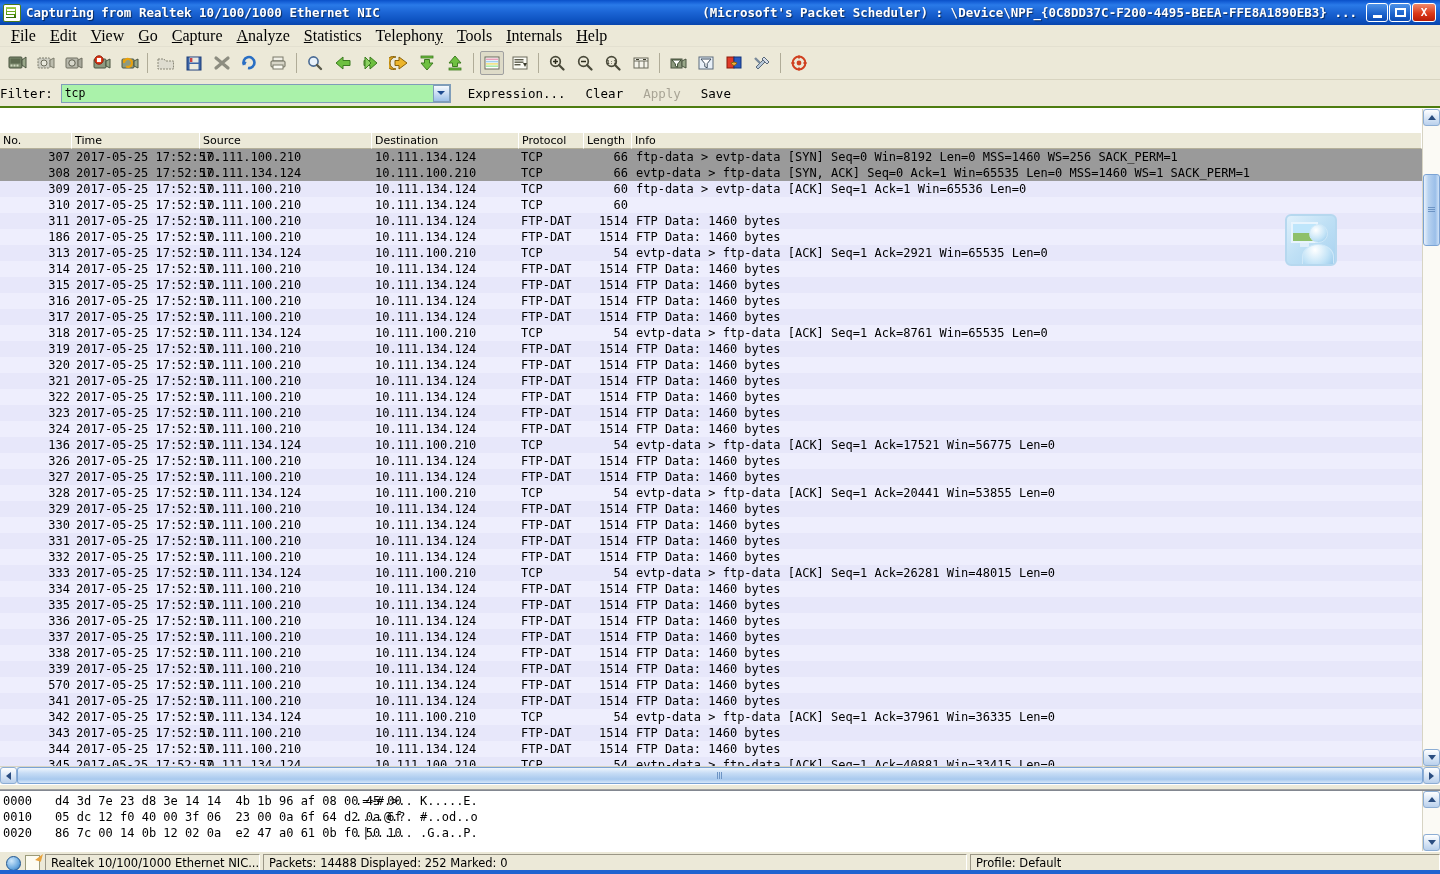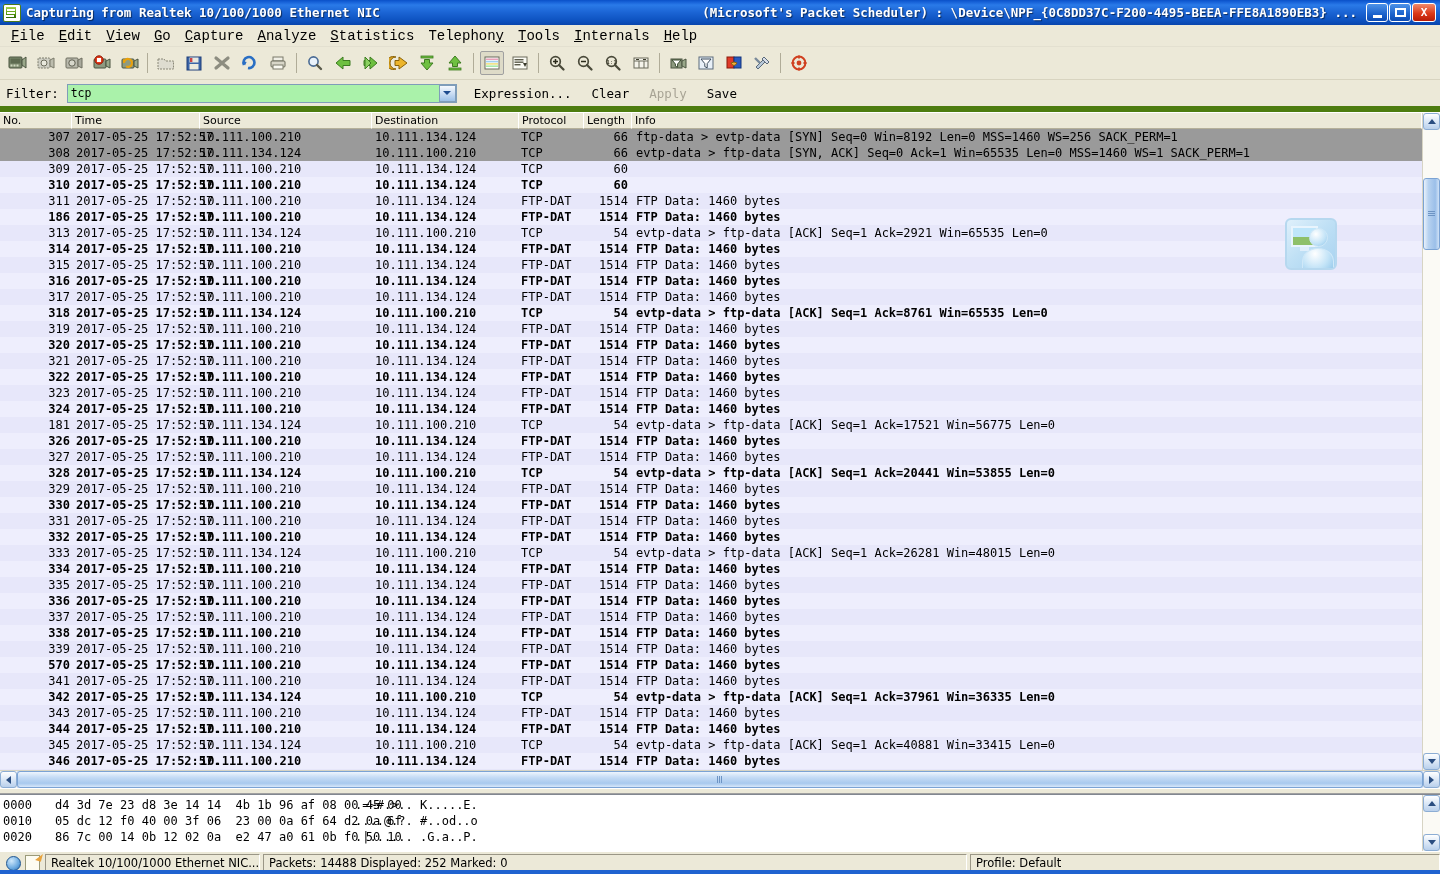--- a/index.html
+++ b/index.html
@@ -120,22 +120,22 @@
     height: 21px;
     background: #ece9d8;
     display: flex;
     align-items: center;
     padding-left: 4px;
     border-bottom: 1px solid #e3e0d0;
     flex: none;
   }
   .menu-item {
     padding: 2px 7px;
-    font-family: Liberation Mono, monospace;
-    font-size: 14px;
+    font-family: Liberation Serif, serif;
+    font-size: 16px;
     color: #000;
     cursor: default;
     white-space: nowrap;
   }
   .menu-item span.u { text-decoration: underline; }
 
   
   .toolbar {
     height: 32px;
     background: #ece9d8;
@@ -165,22 +165,22 @@
     background: #b0ac98;
     margin: 0 6px 0 2px;
   }
 
   
   .filterbar {
     height: 26px;
     background: #ece9d8;
     display: flex;
     align-items: center;
-    padding-left: 6px;
-    border-bottom: 6px solid #4d7c0f;
+    padding-left: 0;
+    border-bottom: 2px solid #4d7c0f;
     flex: none;
   }
   .filter-label {
     font-family: "DejaVu Sans Mono", monospace;
     font-size: 12.5px;
     margin-right: 8px;
   }
   .filter-input-wrap {
     width: 390px;
     height: 19px;
@@ -241,20 +241,21 @@
   .pl-body-wrap {
     flex: 1;
     display: flex;
     overflow: hidden;
   }
   .pl-left {
     flex: 1;
     display: flex;
     flex-direction: column;
     overflow: hidden;
+    margin-top: 24px;
   }
   .pl-header {
     height: 16px;
     background: #ece9d8;
     display: flex;
     flex: none;
     font-family: "DejaVu Sans", sans-serif;
     font-size: 11px;
     color: #000;
   }
@@ -276,21 +277,21 @@
   .prow {
     height: 16px;
     line-height: 16px;
     display: flex;
     font-family: "DejaVu Sans Mono", monospace;
     font-size: 12px;
     background: #e7e7fa;
     color: #000000;
     white-space: nowrap;
   }
-  .prow.alt { background: #eeeefd; font-weight: bold; }
+  .prow.alt { background: #eeeefd; }
   .prow.sel { background: #9a9a9a; color: #000000; }
   .c-no    { width: 72px;  text-align: right; padding-right: 2px; box-sizing: border-box;}
   .c-time  { width: 128px; padding-left: 4px; box-sizing: border-box;}
   .c-src   { width: 172px; padding-left: 0px; box-sizing: border-box;}
   .c-dst   { width: 147px; padding-left: 3px; box-sizing: border-box;}
   .c-proto { width: 65px;  padding-left: 2px; box-sizing: border-box;}
   .c-len   { width: 48px;  text-align: right; padding-right: 4px; box-sizing: border-box;}
   .c-info  { flex: 1; padding-left: 4px; box-sizing: border-box; overflow: hidden;}
 
   
@@ -790,20 +791,21 @@
               <div class="c-len">66</div>
               <div class="c-info">evtp-data &gt; ftp-data [SYN, ACK] Seq=0 Ack=1 Win=65535 Len=0 MSS=1460 WS=1 SACK_PERM=1</div>
             </div>
             <div class="prow">
               <div class="c-no">309</div>
               <div class="c-time">2017-05-25 17:52:57.</div>
               <div class="c-src">10.111.100.210</div>
               <div class="c-dst">10.111.134.124</div>
               <div class="c-proto">TCP</div>
               <div class="c-len">60</div>
+              <div class="c-info">ftp-data &gt; evtp-data [ACK] Seq=1 Ack=1 Win=65536 Len=0</div>
             </div>
             <div class="prow alt">
               <div class="c-no">310</div>
               <div class="c-time">2017-05-25 17:52:57.</div>
               <div class="c-src">10.111.100.210</div>
               <div class="c-dst">10.111.134.124</div>
               <div class="c-proto">TCP</div>
               <div class="c-len">60</div>
             </div>
             <div class="prow">
@@ -926,21 +928,21 @@
             <div class="prow alt">
               <div class="c-no">324</div>
               <div class="c-time">2017-05-25 17:52:57.</div>
               <div class="c-src">10.111.100.210</div>
               <div class="c-dst">10.111.134.124</div>
               <div class="c-proto">FTP-DAT</div>
               <div class="c-len">1514</div>
               <div class="c-info">FTP Data: 1460 bytes</div>
             </div>
             <div class="prow">
-              <div class="c-no">181</div>
+              <div class="c-no">136</div>
               <div class="c-time">2017-05-25 17:52:57.</div>
               <div class="c-src">10.111.134.124</div>
               <div class="c-dst">10.111.100.210</div>
               <div class="c-proto">TCP</div>
               <div class="c-len">54</div>
               <div class="c-info">evtp-data &gt; ftp-data [ACK] Seq=1 Ack=17521 Win=56775 Len=0</div>
             </div>
             <div class="prow alt">
               <div class="c-no">326</div>
               <div class="c-time">2017-05-25 17:52:57.</div>

